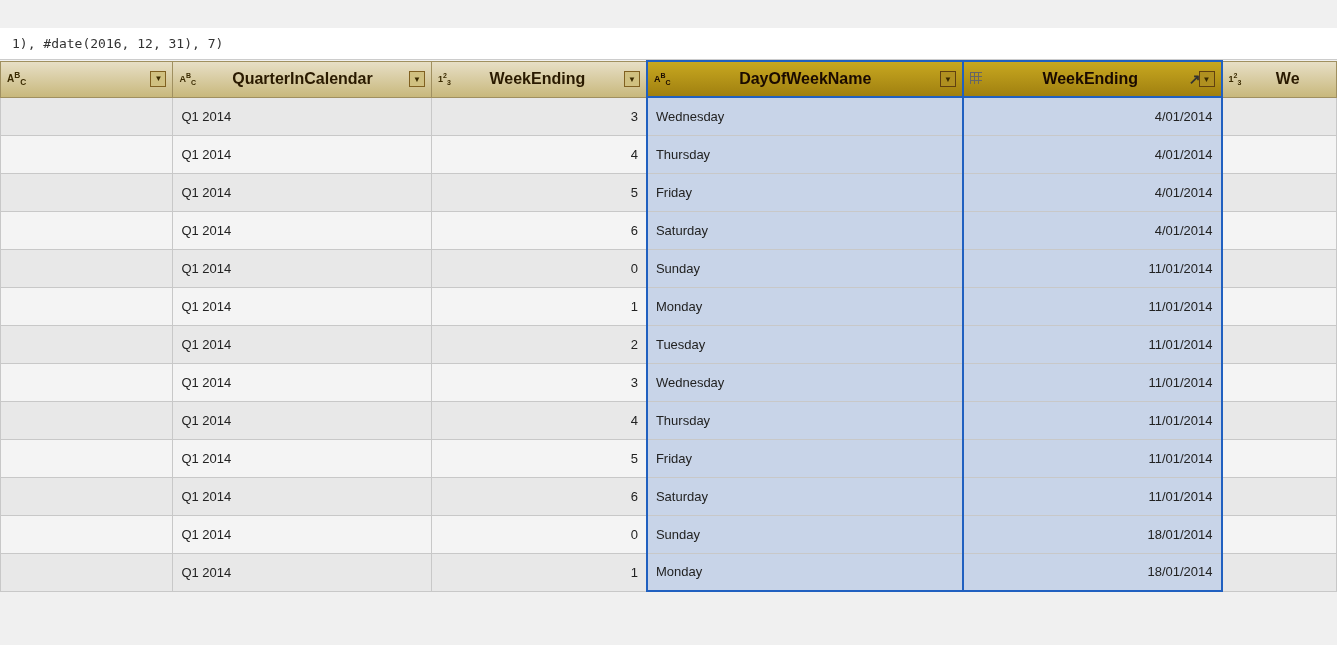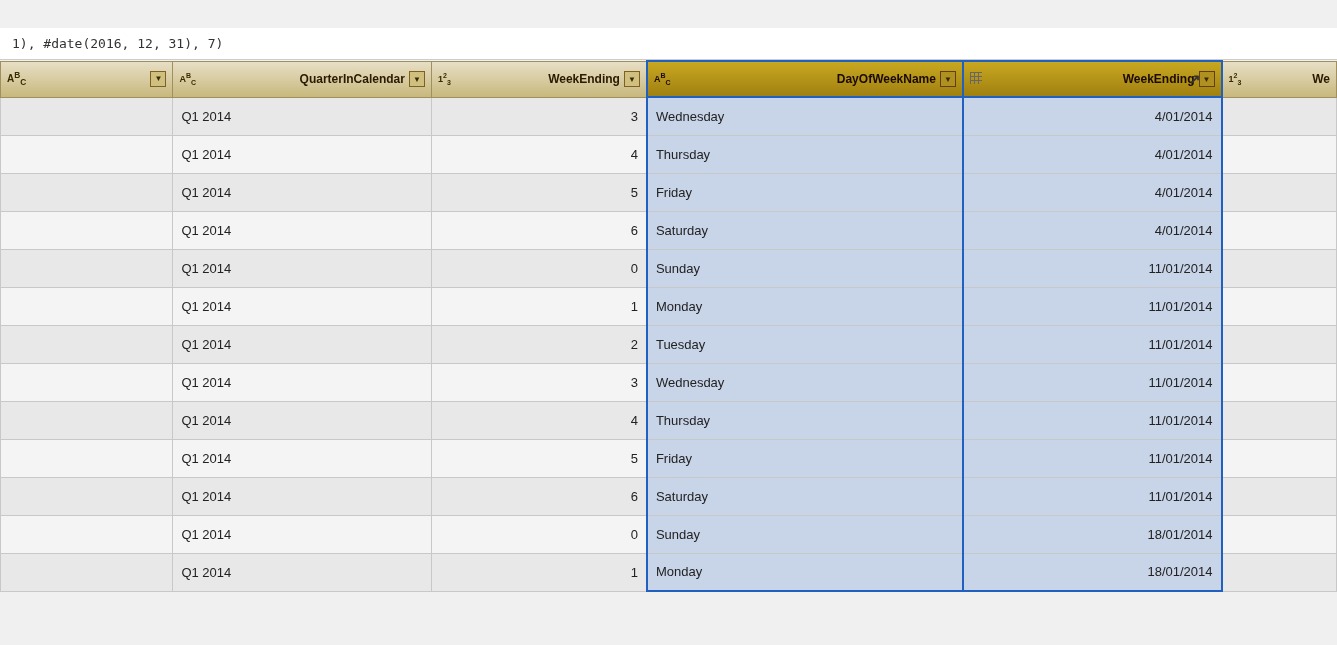--- a/index.html
+++ b/index.html
@@ -39,21 +39,21 @@
     }
 
     thead tr {
       background: linear-gradient(to bottom, #e8e0c8, #c8b87c);
       height: 36px;
     }
 
     thead th {
       border: 1px solid #a09060;
       padding: 0 6px;
-      text-align: right;
+      text-align: center;
       font-weight: 600;
       color: #2a1a00;
       white-space: nowrap;
       overflow: hidden;
       position: relative;
       height: 36px;
       vertical-align: middle;
     }
 
     thead th.highlighted {
@@ -70,21 +70,21 @@
 
     .col-type-icon {
       font-size: 10px;
       font-weight: bold;
       color: #3a2a00;
       flex-shrink: 0;
     }
 
     .col-label {
       flex: 1;
-      font-size: 12px;
+      font-size: 16px;
     }
 
     .filter-btn {
       width: 16px;
       height: 16px;
       background: #d0c080;
       border: 1px solid #806020;
       display: flex;
       align-items: center;
       justify-content: center;

